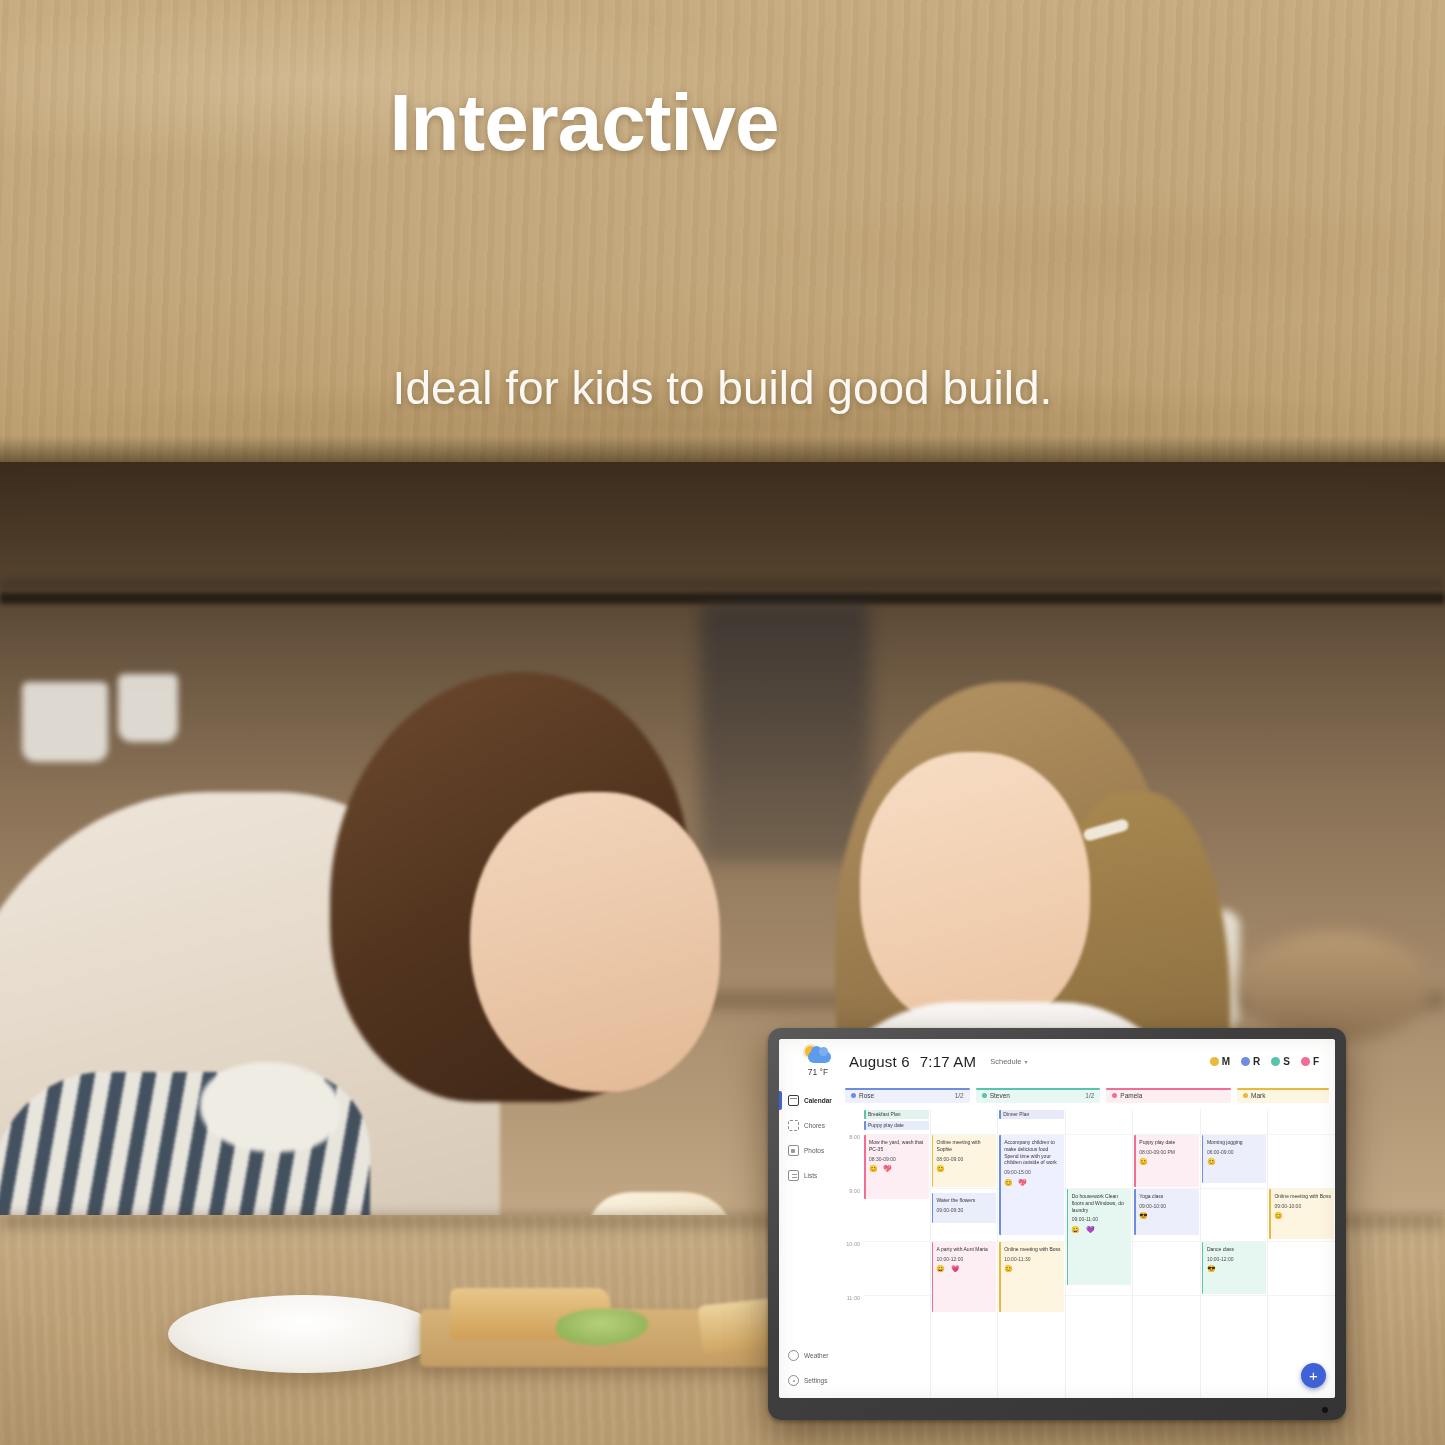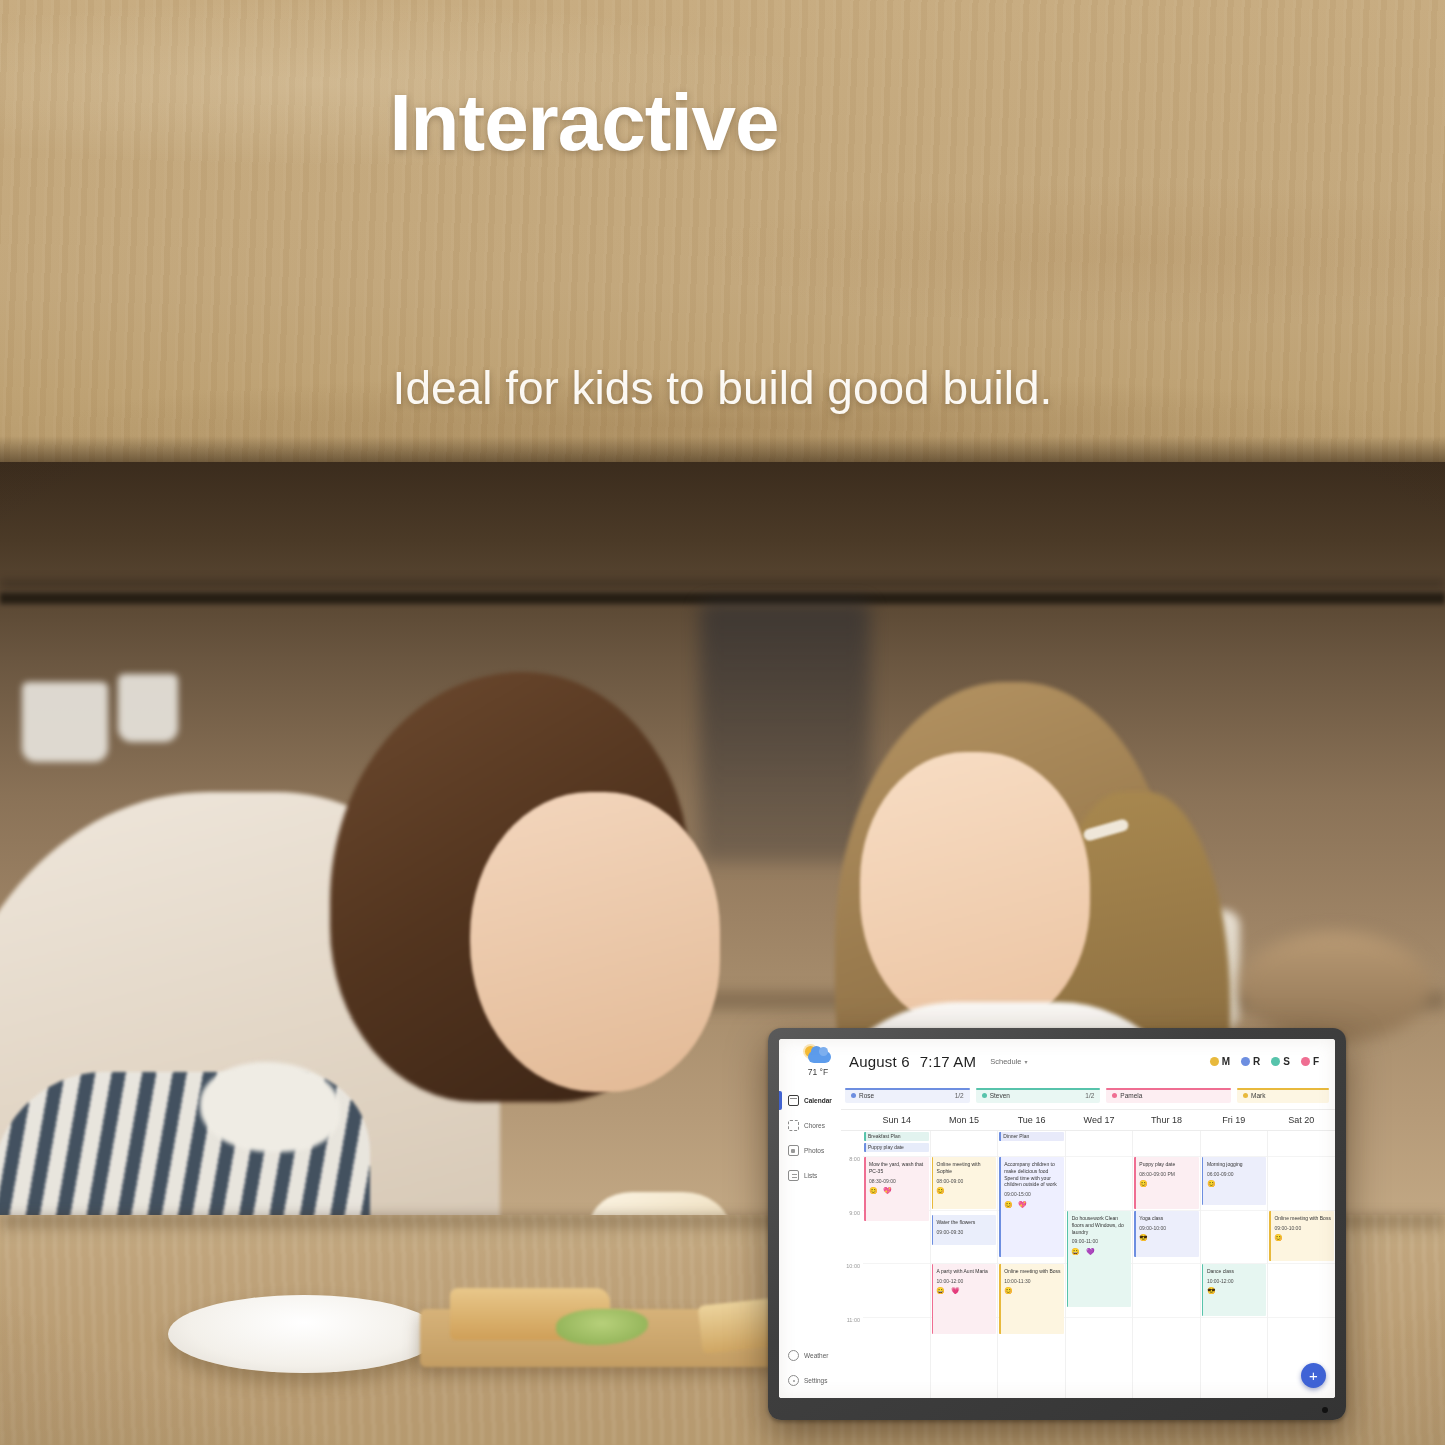--- a/index.html
+++ b/index.html
@@ -548,30 +548,20 @@
             <div class="member" style="background:#fdf6e3;flex:0 0 92px">
               <span style="position:absolute;left:0;right:0;top:0;height:1.6px;background:#e8b93c;border-radius:2px"></span>
               <span class="m-name">
                 <span class="m-dot" style="background:#e8b93c"></span>
                 <span>Mark</span>
               </span>
               <span class="m-frac"></span>
             </div>
           </div>
 
-          <div class="days">
-            <div class="gutter"></div>
-            <div class="day">Sun 14</div>
-            <div class="day">Mon 15</div>
-            <div class="day">Tue 16</div>
-            <div class="day">Wed 17</div>
-            <div class="day">Thur 18</div>
-            <div class="day">Fri 19</div>
-            <div class="day">Sat 20</div>
-          </div>
 
           <div class="grid-wrap">
             <div class="times">
               <div class="tlabel" style="top:25px">8:00</div>
               <div class="tlabel" style="top:79px">9:00</div>
               <div class="tlabel" style="top:132px">10:00</div>
               <div class="tlabel" style="top:186px">11:00</div>
             </div>
 
             <div class="cols">

